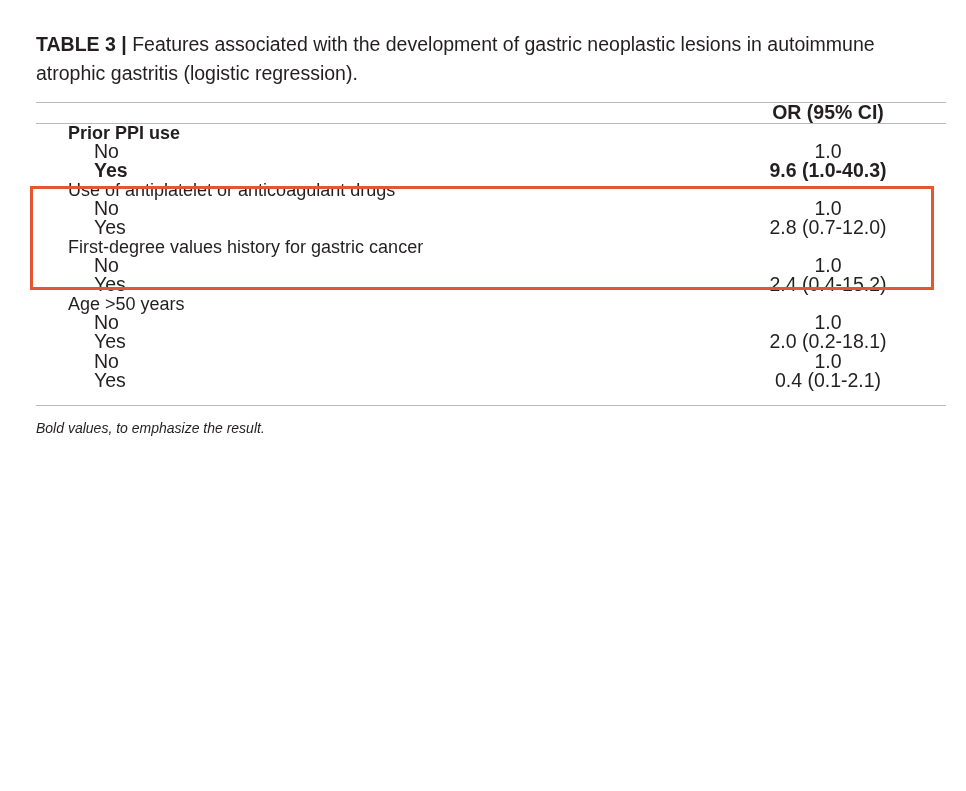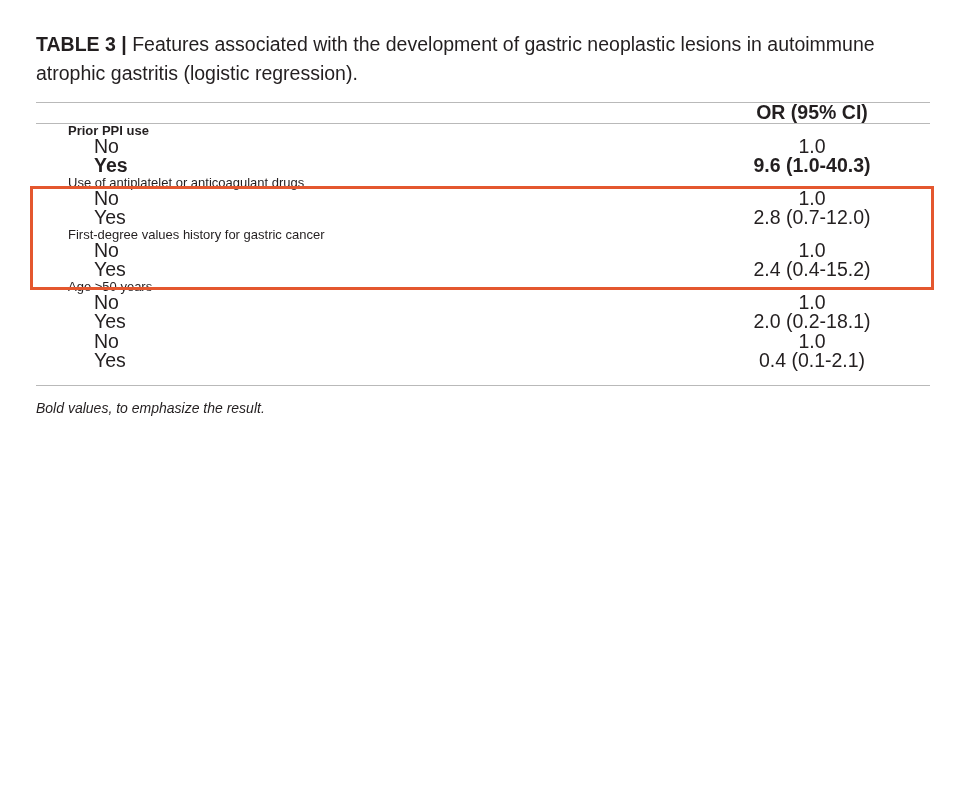--- a/index.html
+++ b/index.html
@@ -12,21 +12,21 @@
     height: 791px;
     font-family: "Liberation Sans", sans-serif;
     color: #231f20;
     -webkit-font-smoothing: antialiased;
   }
   .page {
     position: relative;
     width: 966px;
     height: 628px;
     box-sizing: border-box;
-    padding: 30px 36px 0 36px;
+    padding: 30px 20px 0 36px;
   }
   .caption {
     font-size: 19.5px;
     line-height: 29px;
     color: #231f20;
     max-width: 880px;
     margin: 0 0 14px 0;
   }
   .caption .lbl {
     font-weight: bold;
@@ -58,21 +58,21 @@
 
   .head-row th {
     font-weight: bold;
     font-size: 19.5px;
     padding: 17px 0 16px 0;
   }
   .head-row th.col-value { text-align: center; }
 
   .grp td {
     padding: 9px 0 3px 0;
-    font-size: 13px;
+    font-size: 18px;
   }
   .grp td.col-label { font-weight: normal; }
   .grp.bold td.col-label { font-weight: bold; }
 
   .sub td {
     padding: 6px 0 4px 0;
     font-size: 19.5px;
   }
   .sub td.col-label { padding-left: 26px; }
   .sub.bold td { font-weight: bold; }

